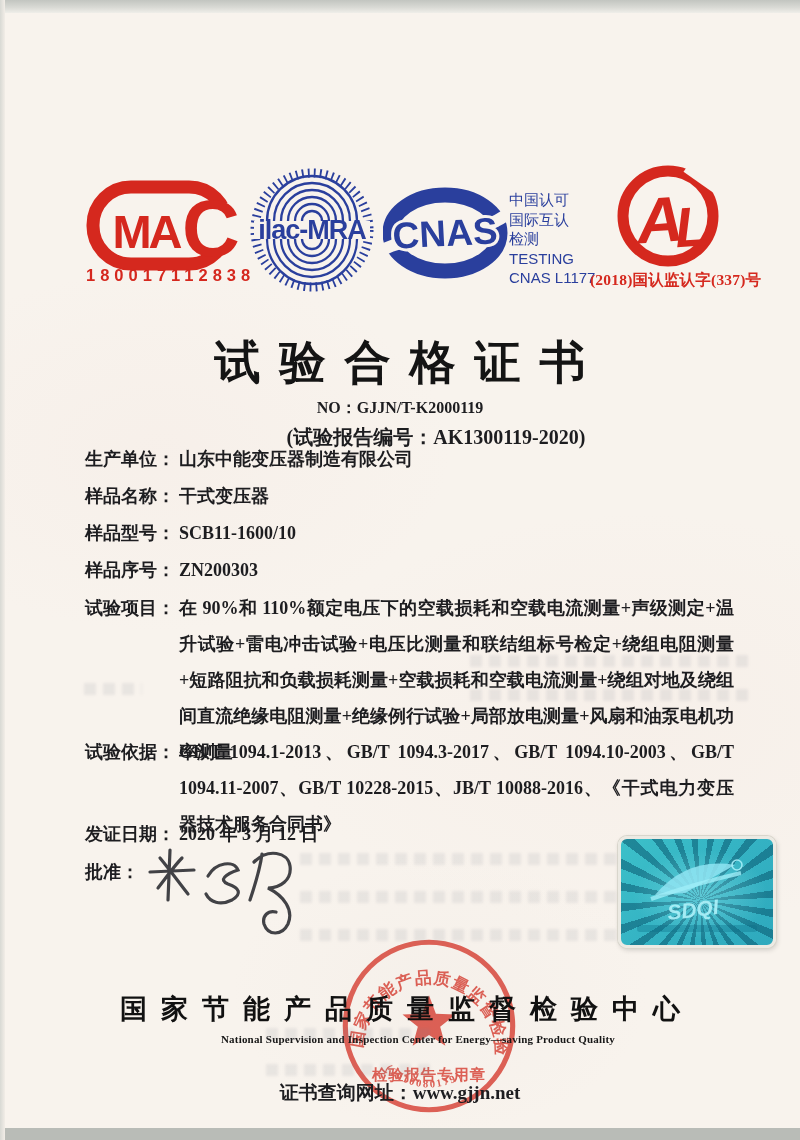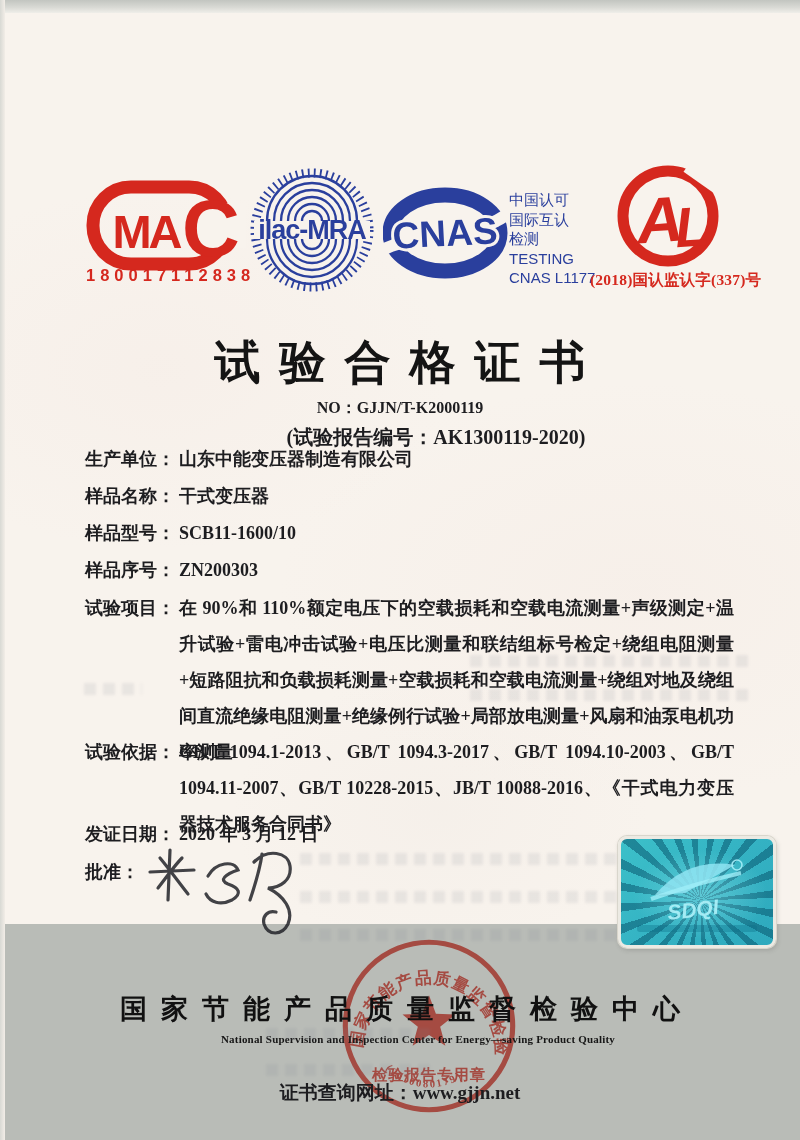--- a/index.html
+++ b/index.html
@@ -5,21 +5,21 @@
   :root{
     --paper:#f8f3ed;
     --red:#d5281e;
     --blue:#2a3f9d;
     --stamp:#e0544a;
     --ink:#1d1d20;
   }
   html,body{margin:0;padding:0;}
   body{width:800px;height:1140px;overflow:hidden;background:#b9bcb7;
        font-family:"Liberation Serif","DejaVu Serif",serif;color:var(--ink);}
-  .page{position:relative;width:800px;height:924px;background:var(--paper);}
+  .page{position:relative;width:800px;height:1128px;background:var(--paper);}
   .scan-top{position:absolute;left:0;top:0;width:800px;height:13px;
     background:linear-gradient(180deg,#c2c5c0 0%,#d8d9d4 55%,#efeee9 100%);}
   .scan-left{position:absolute;left:0;top:0;width:5px;height:1140px;
     background:linear-gradient(90deg,#d8d9d4,#f2ede7);}
   .paper-tint{position:absolute;inset:0;pointer-events:none;
     background:
       radial-gradient(420px 260px at 20% 40%, rgba(236,210,204,.10), transparent 70%),
       radial-gradient(520px 300px at 80% 64%, rgba(236,214,206,.12), transparent 70%),
       radial-gradient(300px 200px at 55% 88%, rgba(222,212,206,.10), transparent 70%);}
 

